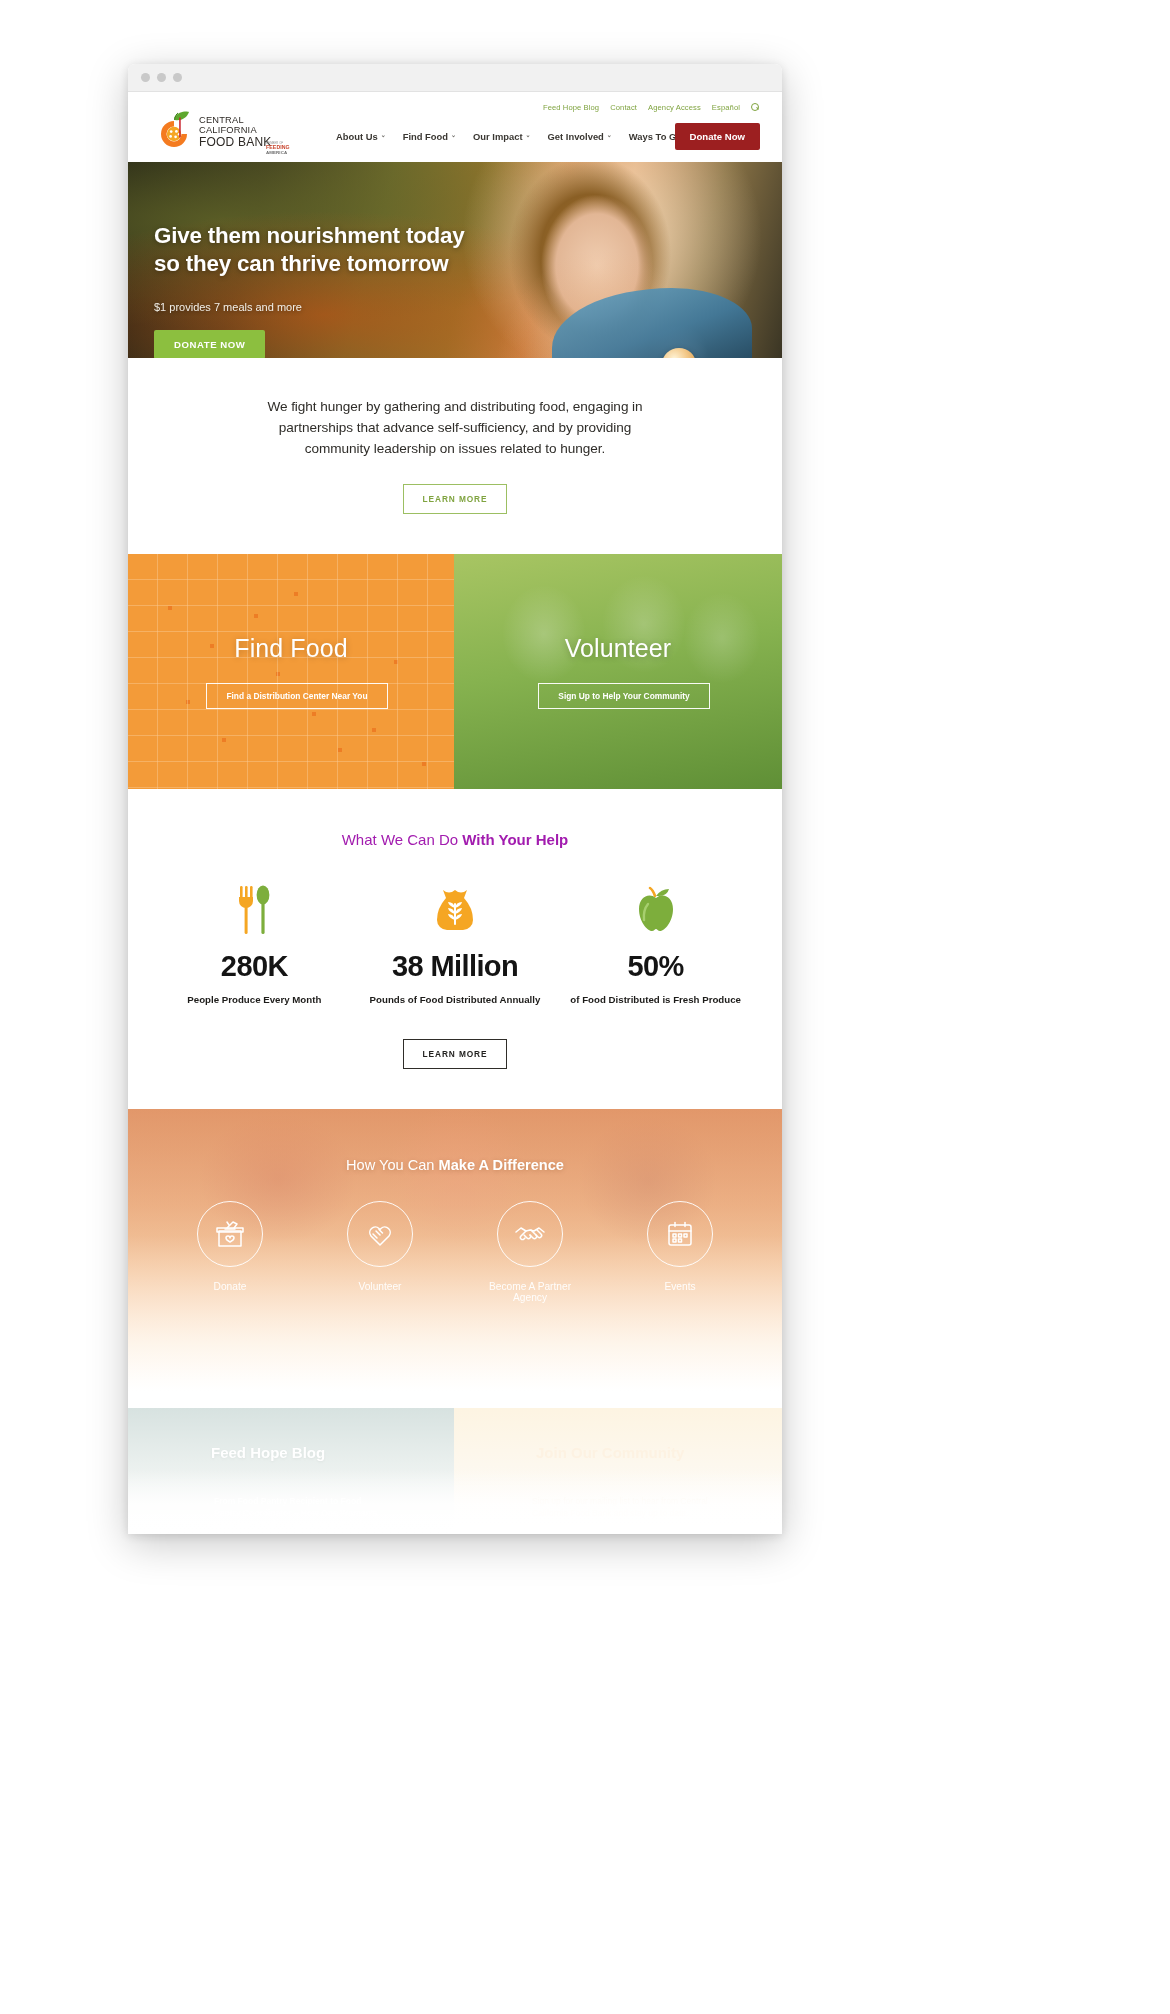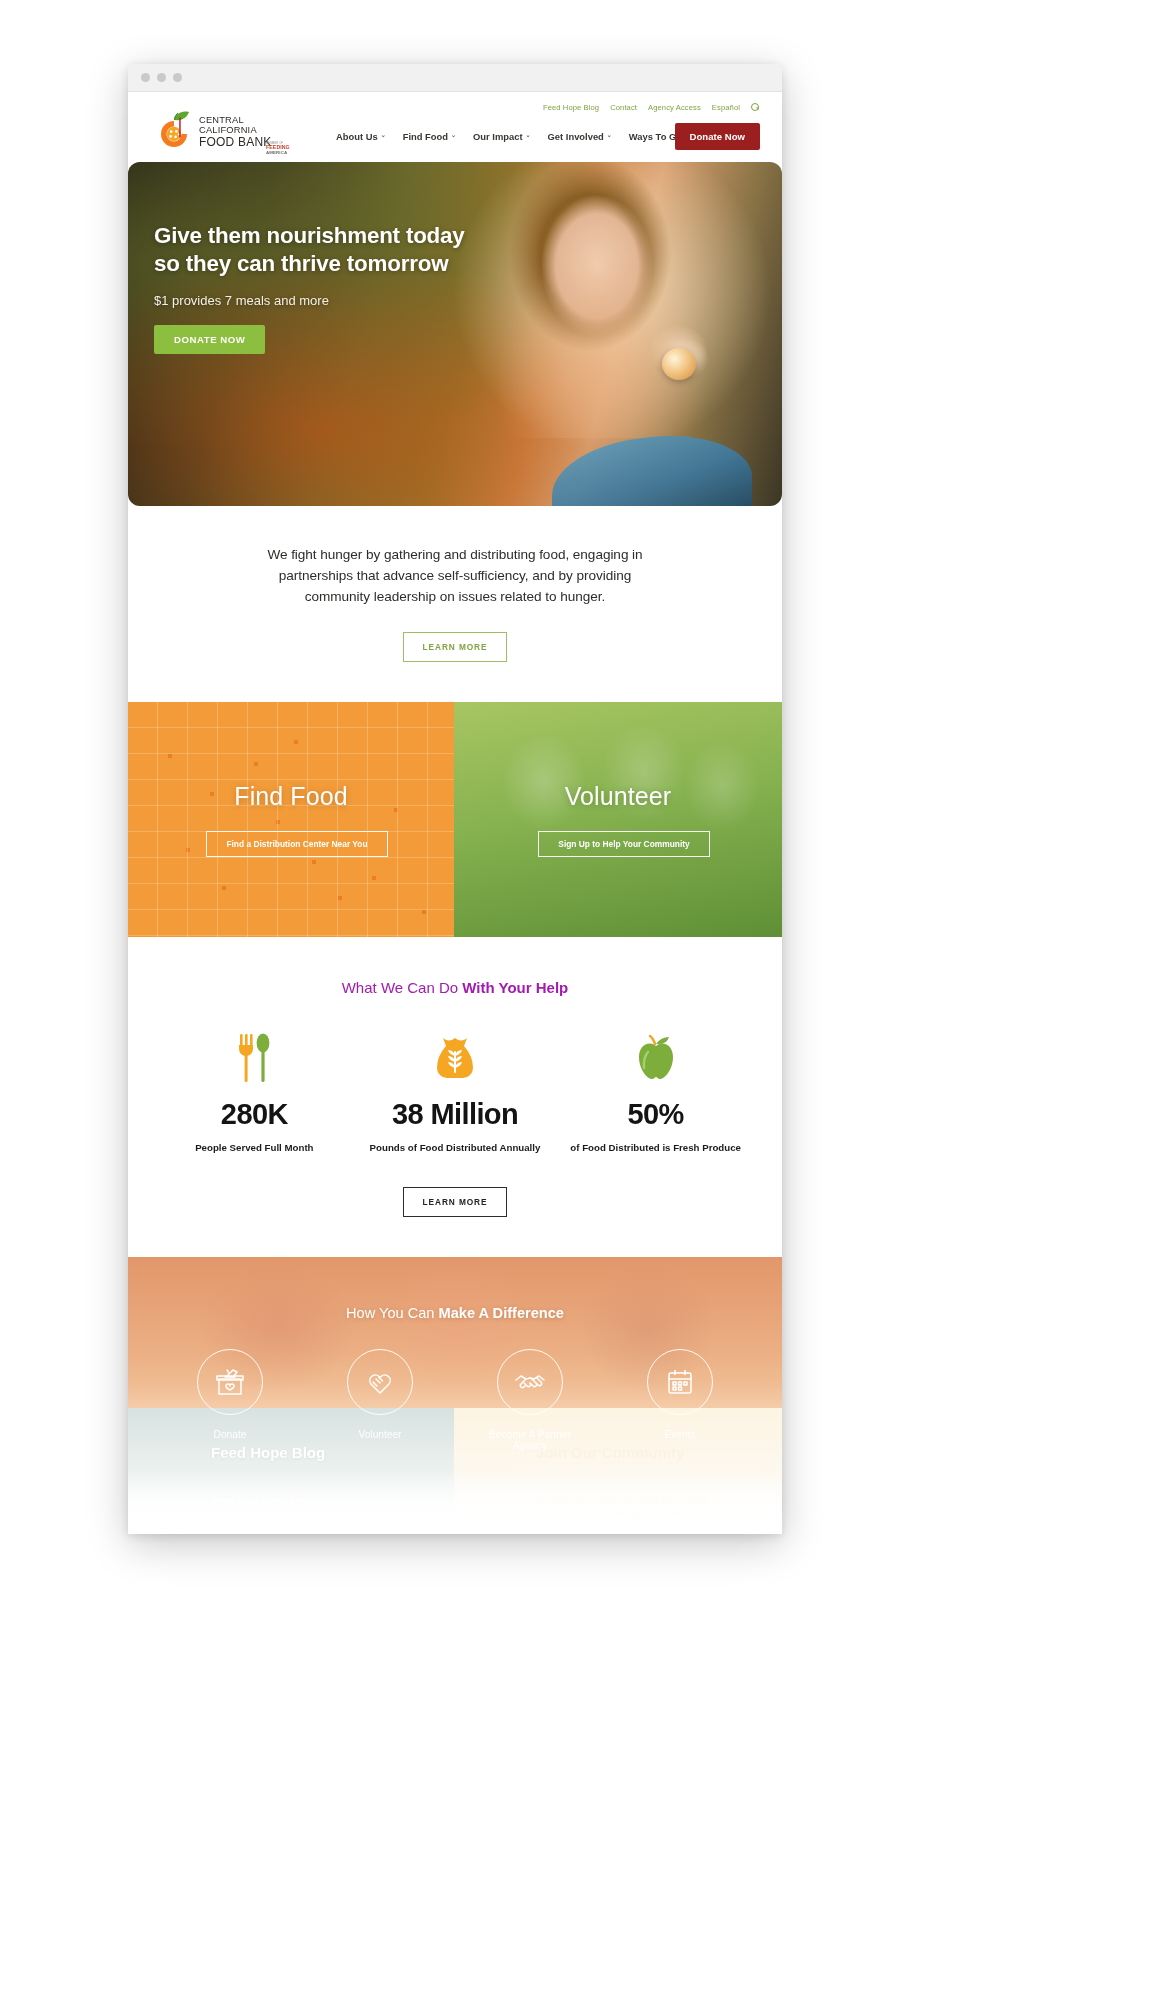--- a/index.html
+++ b/index.html
@@ -67,21 +67,21 @@
   }
   .main-nav .item { white-space: nowrap; cursor: pointer; display:flex; gap:3px; }
   .caret { font-size: 6px; color: #6c6a65; line-height: 1; position: relative; top: 1px;}
   .donate-btn {
     position: absolute; right: 22px; top: 31px;
     background: #9c1f20; color: #fff; font-size: 9.6px; font-weight: bold;
     padding: 8px 15px; border-radius: 2px; white-space: nowrap; cursor:pointer;
   }
 
   
-  .hero { position: relative; height: 344px; overflow: hidden; border-radius: 12px; }
+  .hero { position: relative; height: 196px; overflow: hidden; }
   .hero-bg { position:absolute; inset:0;
     background:
       radial-gradient(circle at 74% 38%, rgba(255,233,200,.85) 0%, rgba(214,170,120,.0) 30%),
       radial-gradient(ellipse at 30% 78%, rgba(196,84,20,.65) 0%, rgba(120,60,20,0) 48%),
       radial-gradient(ellipse at 14% 30%, rgba(98,102,40,.8) 0%, rgba(50,50,25,0) 55%),
       linear-gradient(105deg, #1d1d14 0%, #3c3a1e 20%, #6e6a2c 38%, #94752c 52%, #c98040 63%, #d9a070 72%, #8a7346 85%, #3a3524 100%);
   }
   .hero-girl { position:absolute; right:0; top:0; width:300px; height:276px;
     background:
       radial-gradient(ellipse at 40% 78%, rgba(232,170,120,.55) 0%, rgba(0,0,0,0) 42%),
@@ -97,21 +97,21 @@
   }
   .hero-shirt { position:absolute; right:30px; bottom:0; width:200px; height:70px;
     background: linear-gradient(160deg, rgba(104,164,194,.92) 0%, rgba(62,120,156,.92) 60%, rgba(36,78,106,.9) 100%);
     border-radius: 60% 40% 0 0 / 60px 40px 0 0;
   }
   .hero-inner { position: relative; padding: 60px 0 0 26px; z-index: 3; }
   .hero-title {
     font-size: 22.4px; font-weight: bold; color: #ffffff; line-height: 1.23;
     letter-spacing: -.2px; text-shadow: 0 1px 5px rgba(0,0,0,.35);
   }
-  .hero-sub { margin-top: 16px; font-size: 13px; color: #f2efe8; text-shadow: 0 1px 4px rgba(0,0,0,.4); }
+  .hero-sub { margin-top: 24px; font-size: 11px; color: #f2efe8; text-shadow: 0 1px 4px rgba(0,0,0,.4); }
   .hero-cta {
     margin-top: 17px; display: inline-block; background: #8cbf3f; color: #fff;
     font-size: 9.6px; font-weight: bold; letter-spacing: .55px;
     padding: 9px 20px; border-radius: 2px; cursor:pointer;
   }
 
   
   .mission { padding: 38px 0 40px; text-align: center; background:#fff; }
   .mission p {
     font-size: 13.6px; color: #2f2d29; line-height: 1.55; max-width: 420px;
@@ -338,21 +338,21 @@
                 <rect x="10" y="4" width="2.6" height="13" rx="1.2" fill="#f5a623"></rect>
                 <rect x="15" y="4" width="2.6" height="13" rx="1.2" fill="#f5a623"></rect>
                 <rect x="20" y="4" width="2.6" height="13" rx="1.2" fill="#f5a623"></rect>
                 <path d="M9 15 h14 v4 a7 7 0 0 1 -14 0 z" fill="#f5a623"></path>
                 <rect x="14.6" y="19" width="3" height="33" rx="1.5" fill="#f5a623"></rect>
                 <ellipse cx="33" cy="13" rx="6.4" ry="9.5" fill="#7dae3c"></ellipse>
                 <rect x="31.4" y="21" width="3.2" height="31" rx="1.6" fill="#7dae3c"></rect>
               </svg>
             </div>
             <div class="stat-num">280K</div>
-            <div class="stat-label">People Served Full Month</div>
+            <div class="stat-label">People Produce Every Month</div>
           </div>
 
           <div class="stat">
             <div class="stat-icon">
               <svg width="56" height="56" viewBox="0 0 56 56">
                 <path d="M16 8 q6 5 12 0 q6 5 12 0 l-3 8 h-18 z" fill="#f5a623"></path>
                 <path d="M19 16 h18 q9 10 9 22 a10 10 0 0 1 -10 10 h-16 a10 10 0 0 1 -10 -10 q0 -12 9 -22 z" fill="#f5a623"></path>
                 <path d="M28 22 v20" stroke="#fff" stroke-width="2" stroke-linecap="round"></path>
                 <path d="M28 26 q-6 -2 -7 -6 q6 0 7 6z" fill="#fff"></path>
                 <path d="M28 26 q6 -2 7 -6 q-6 0 -7 6z" fill="#fff"></path>

